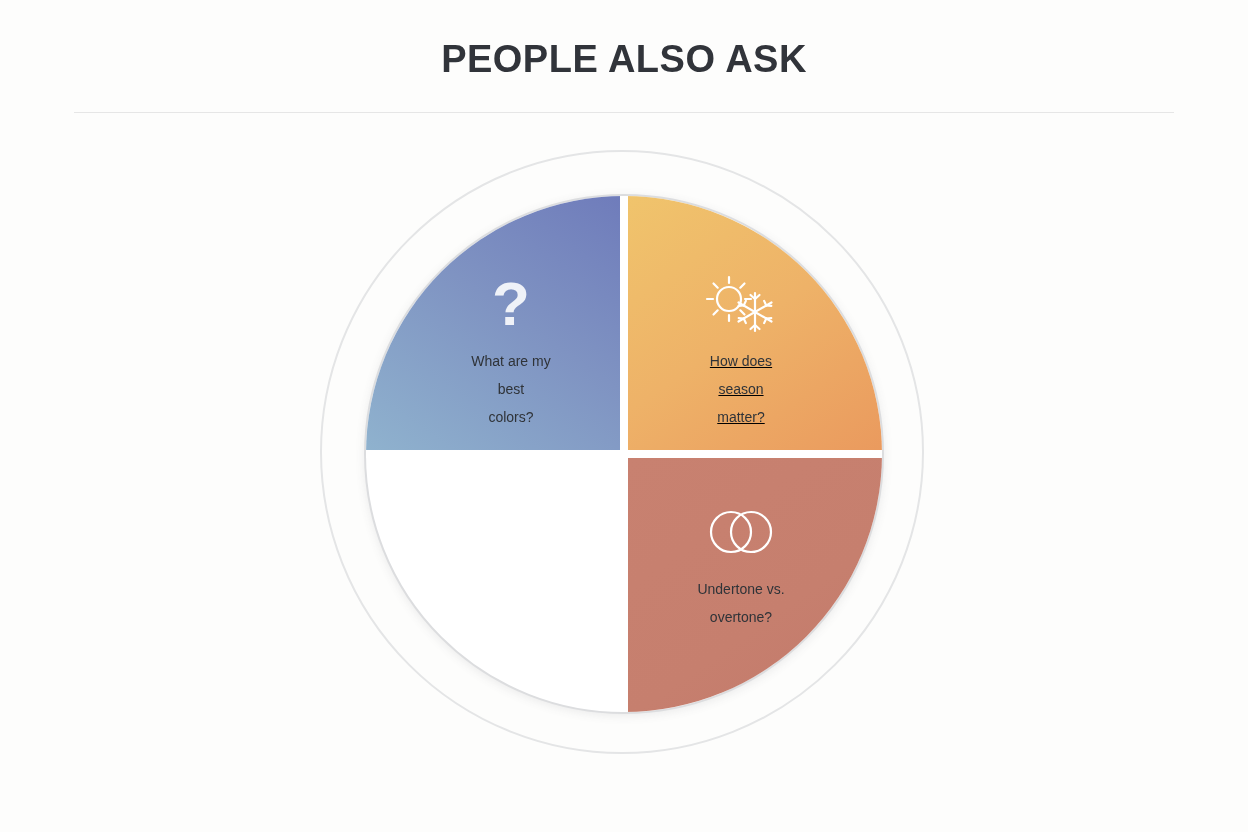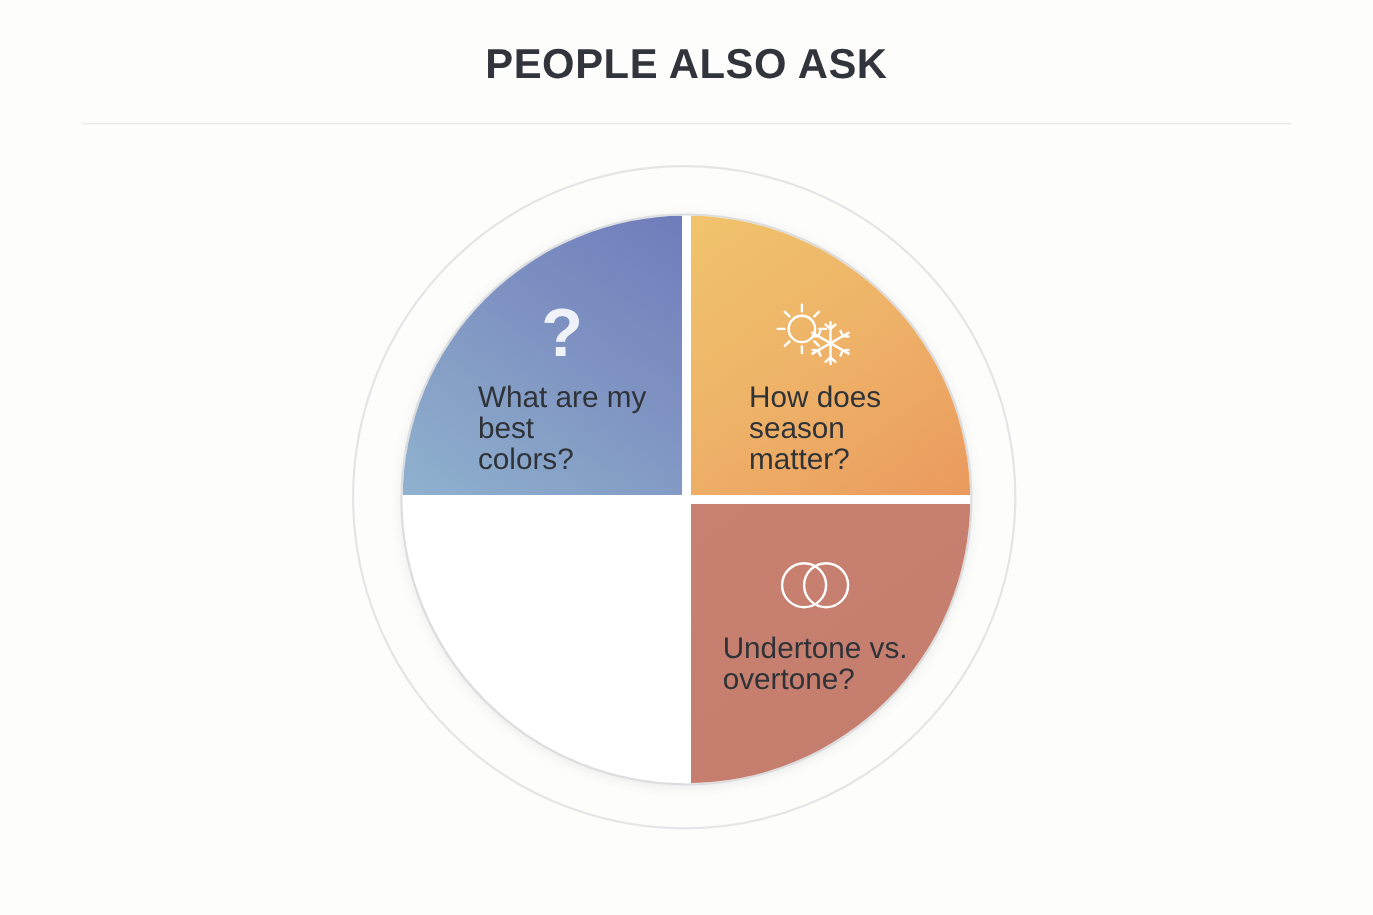--- a/index.html
+++ b/index.html
@@ -88,41 +88,41 @@
     position: absolute;
     width: 254px;
     height: 254px;
     box-sizing: border-box;
     display: flex;
     flex-direction: column;
     align-items: center;
     justify-content: center;
   }
   .quad.tl { left: 0;     top: 0; }
-  .quad.tr { left: 262px; top: 0; }
+  .quad.tr { left: 262px; top: 0; text-decoration: underline; }
   .quad.bl { left: 0;     top: 262px; }
   .quad.br { left: 262px; top: 262px; }
 
   .quad.tl { background: linear-gradient(215deg, #6f7cbb 0%, #7f93c2 45%, #8fb2ce 100%); }
   .quad.tr { background: linear-gradient(145deg, #f0c46c 0%, #eeb268 50%, #ea9a5e 100%); }
   .quad.bl { background: linear-gradient(145deg, #7eabac 0%, #88b4ad 50%, #93bfae 100%); }
   .quad.br { background: linear-gradient(145deg, #c88170 0%, #c67f6e 60%, #c3796b 100%); }
 
   
   .quad .icon-slot {
     height: 74px;
     display: flex;
     align-items: center;
     justify-content: center;
     margin-bottom: 6px;
   }
   .quad .label {
-    text-align: left;
+    text-align: center;
     color: #2f3338;
-    font-size: 27px;
+    font-size: 14px;
     line-height: 28px;
     font-family: "Liberation Sans", sans-serif;
     padding: 0 14px;
     white-space: pre-line;
   }
 
   
   .quad.tl .inner { transform: translate(18px, 26px); }
   .quad.tr .inner { transform: translate(-14px, 26px); }
   .quad.bl .inner { transform: translate(18px, -22px); }

